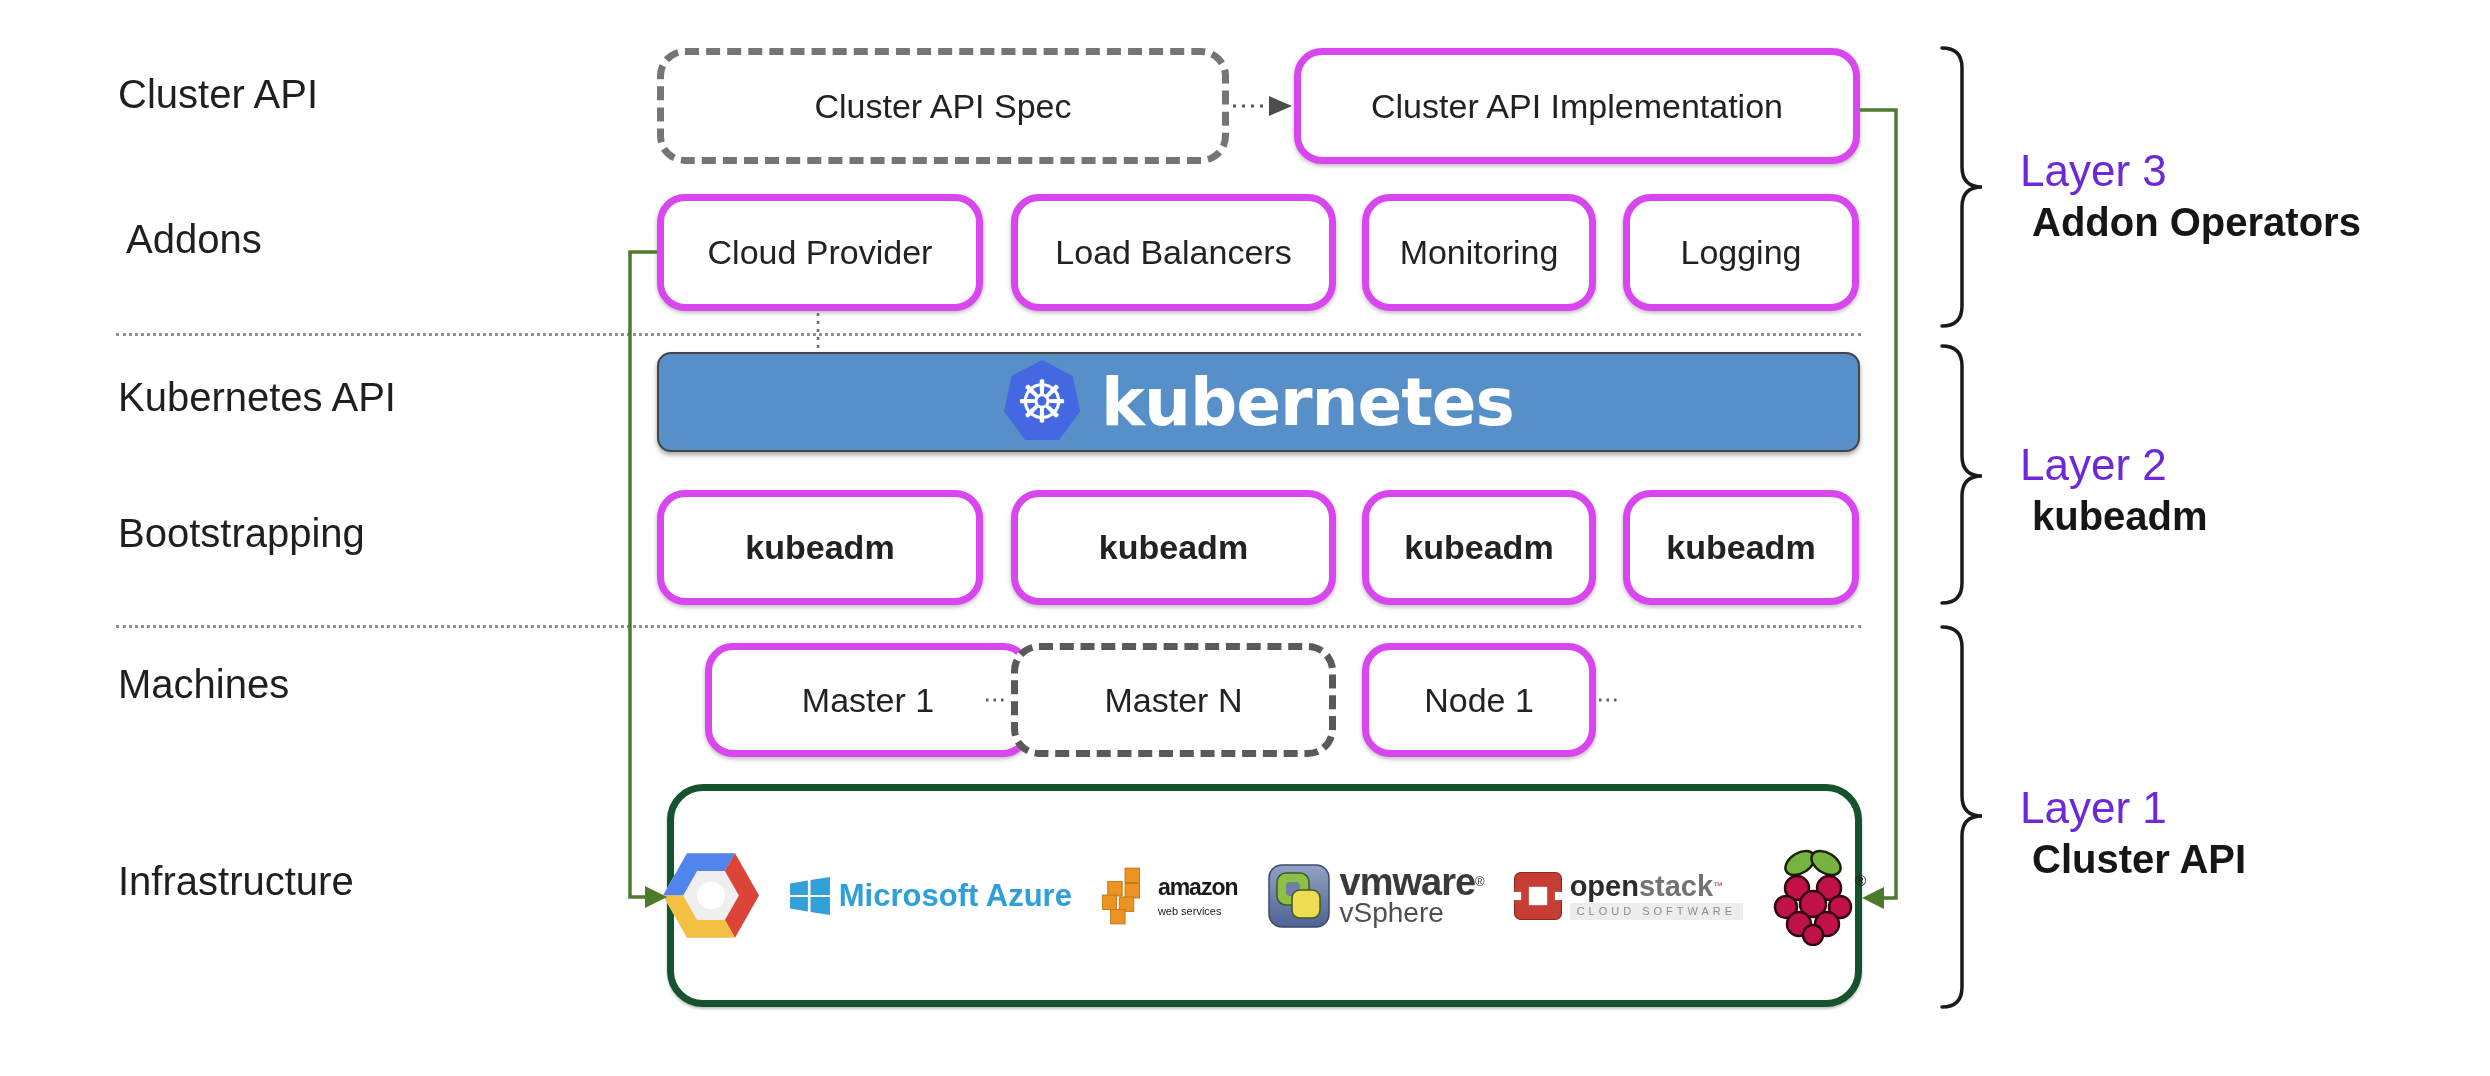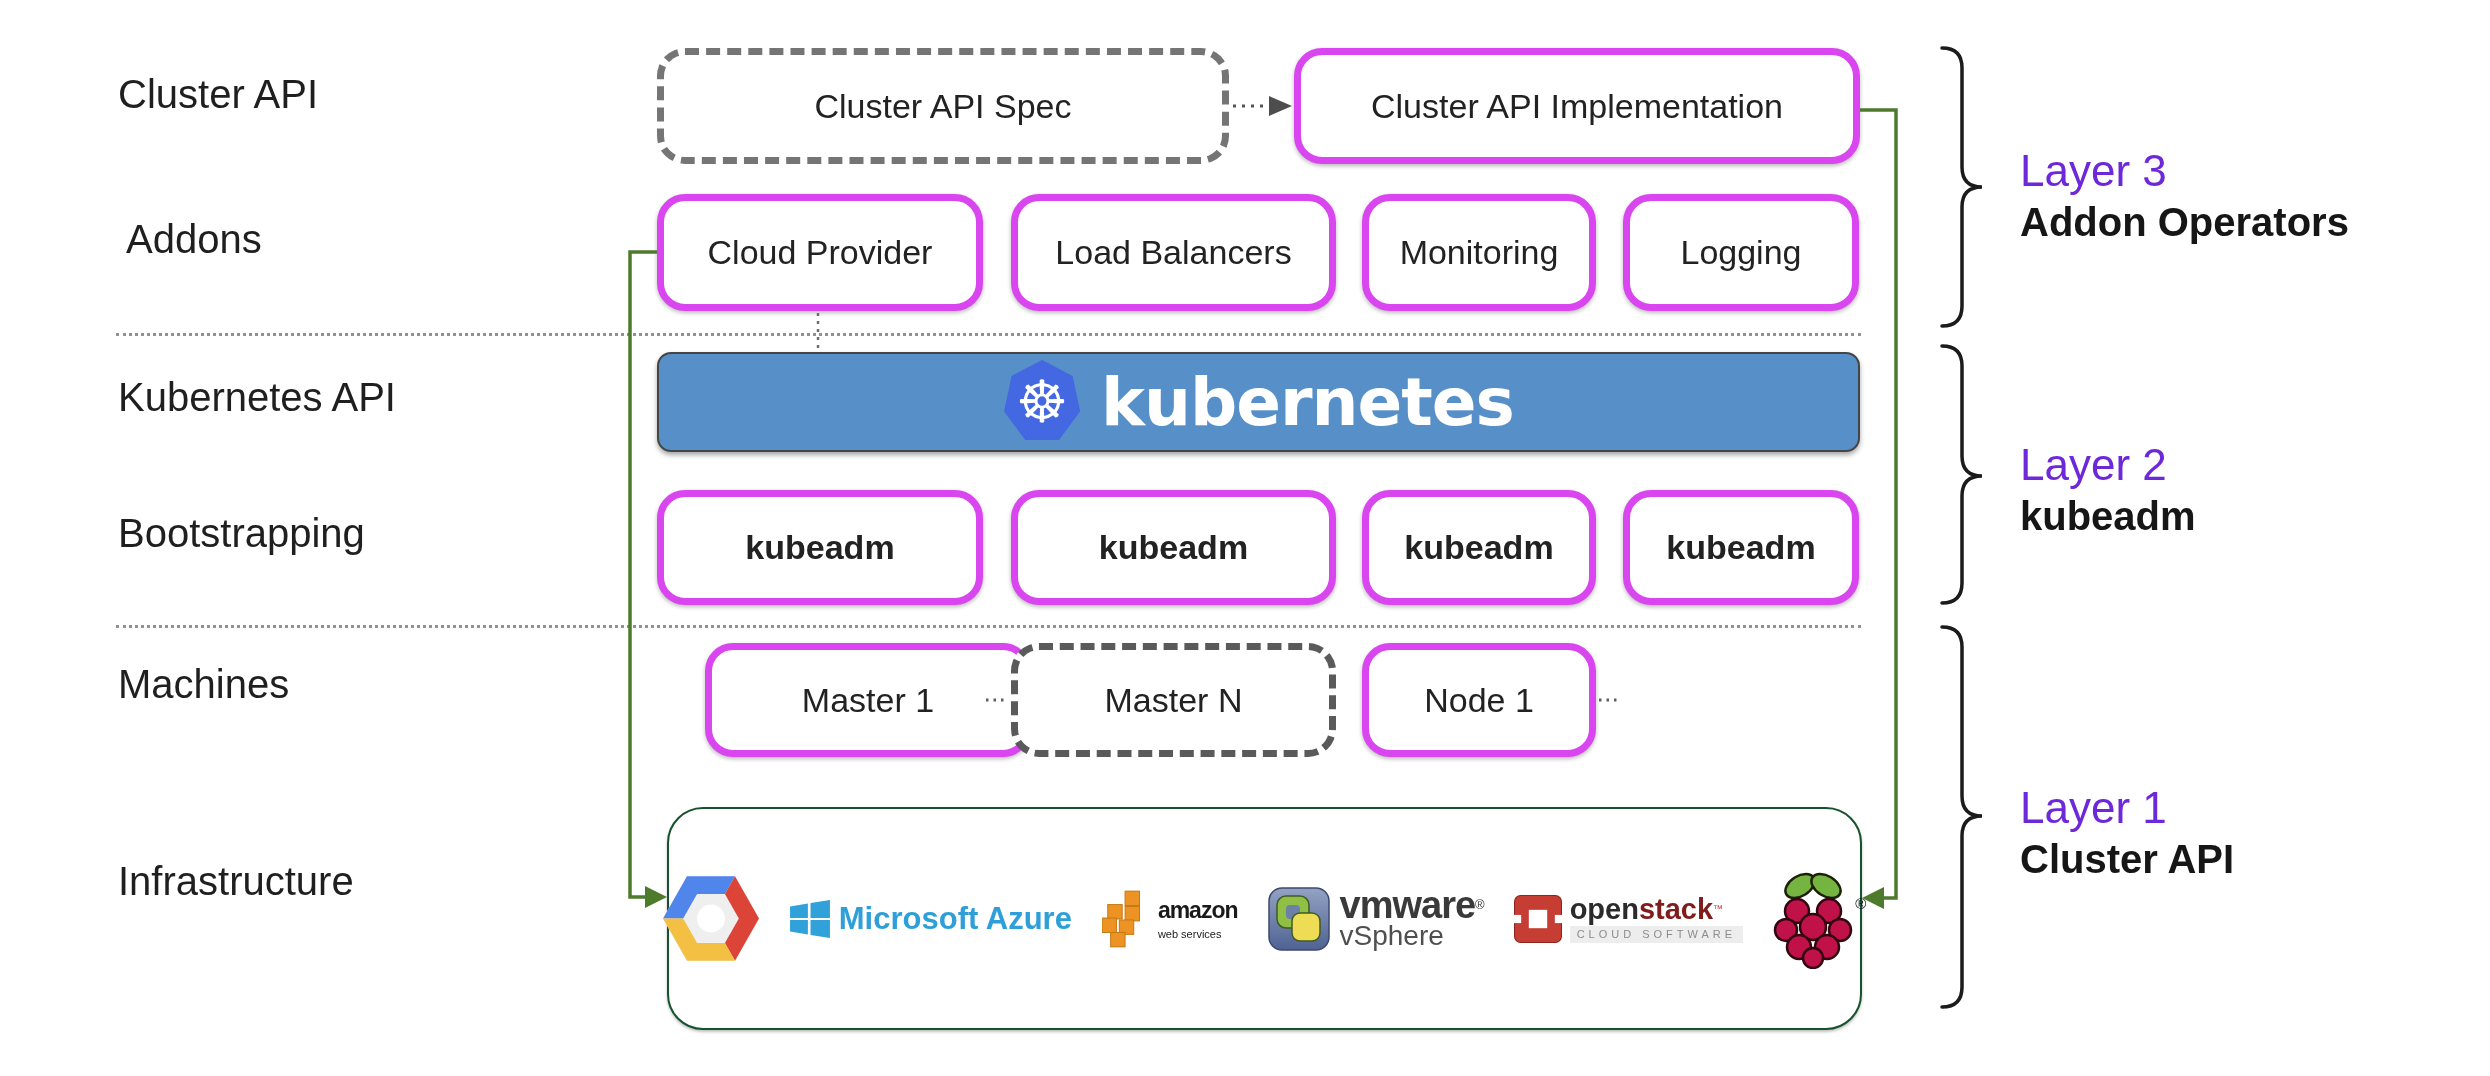--- a/index.html
+++ b/index.html
@@ -35,46 +35,45 @@
     display:flex;align-items:center;justify-content:center;
   }
   .k8s-helm{color:#ffffff;font-size:58px;line-height:58px;font-family:"DejaVu Sans",sans-serif;}
   .k8s-wordmark{
     color:#ffffff;font-weight:bold;font-size:66px;letter-spacing:-1px;
     font-family:"DejaVu Sans","Liberation Sans",sans-serif;
   }
   
   .infra-box{
     position:absolute;left:667px;top:784px;width:1195px;height:223px;box-sizing:border-box;
-    background:#fff;border:2px solid #14532d;border-radius:36px;
+    background:#fff;border:7px solid #14532d;border-radius:36px;
     display:flex;align-items:center;justify-content:center;gap:30px;padding:0 20px;
     box-shadow:0 2px 3px rgba(0,0,0,0.25);
-    margin-top:23px;
   }
   .provider{display:flex;align-items:center;flex:0 0 auto;}
   .azure-text{font-size:31px;font-weight:600;color:#2f9fd9;margin-left:8px;white-space:nowrap;}
   .aws-text{margin-left:6px;display:flex;flex-direction:column;align-items:flex-start;}
   .aws-line1{font-size:23px;font-weight:bold;color:#1c1a19;line-height:30px;letter-spacing:-1px;}
   .aws-line2{font-size:11px;color:#1c1a19;line-height:18px;letter-spacing:0px;}
   .vmw-text{margin-left:10px;display:flex;flex-direction:column;align-items:flex-start;}
   .vmw-line1{font-size:38px;font-weight:bold;color:#3a3a3a;line-height:34px;letter-spacing:-1px;}
   .vmw-reg{font-size:13px;vertical-align:top;font-weight:normal;}
   .vmw-line2{font-size:28px;color:#4f4f4f;line-height:28px;}
   .os-text{margin-left:8px;display:flex;flex-direction:column;align-items:flex-start;}
   .os-line1{font-size:29px;line-height:28px;white-space:nowrap;}
   .os-open{color:#2b2b2b;font-weight:bold;}
-  .os-stack{color:#7f1d1d;font-weight:bold;}
+  .os-stack{color:#737373;font-weight:bold;}
   .os-tm{font-size:10px;color:#c5372e;vertical-align:top;}
   .os-tagline{margin-top:3px;background:#ededed;color:#8c8c8c;font-size:11px;
     letter-spacing:4px;padding:3px 7px;line-height:11px;white-space:nowrap;}
   .rpi-reg{font-size:15px;color:#111;align-self:flex-start;margin-left:2px;margin-top:26px;}
   
   .layer-label{position:absolute;left:2020px;white-space:nowrap;}
   .layer-line1{font-size:44px;line-height:42px;color:#6d28d9;}
-  .layer-line2{font-size:40px;line-height:42px;font-weight:bold;color:#161616;margin-top:9px;}
+  .layer-line2{font-size:40px;line-height:42px;font-weight:bold;color:#161616;margin-top:9px;margin-left:12px;}
   
   #overlay{position:absolute;left:0;top:0;width:2490px;height:1076px;pointer-events:none;z-index:4;}
 </style>
 </head>
 <body>
 
 <div id="canvas">
 
   <div class="rlabel" style="left:118px;top:73px;">Cluster API</div>
   <div class="rlabel" style="left:126px;top:218px;">Addons</div>

